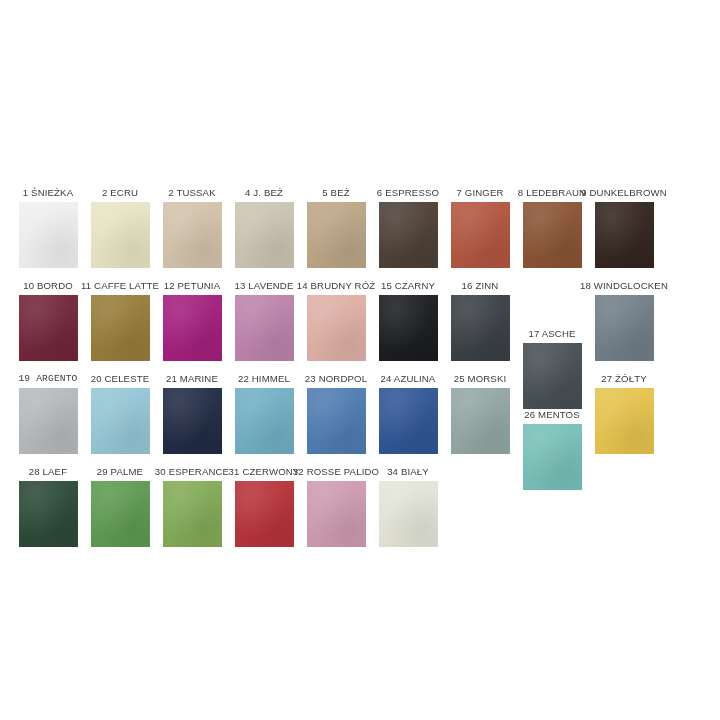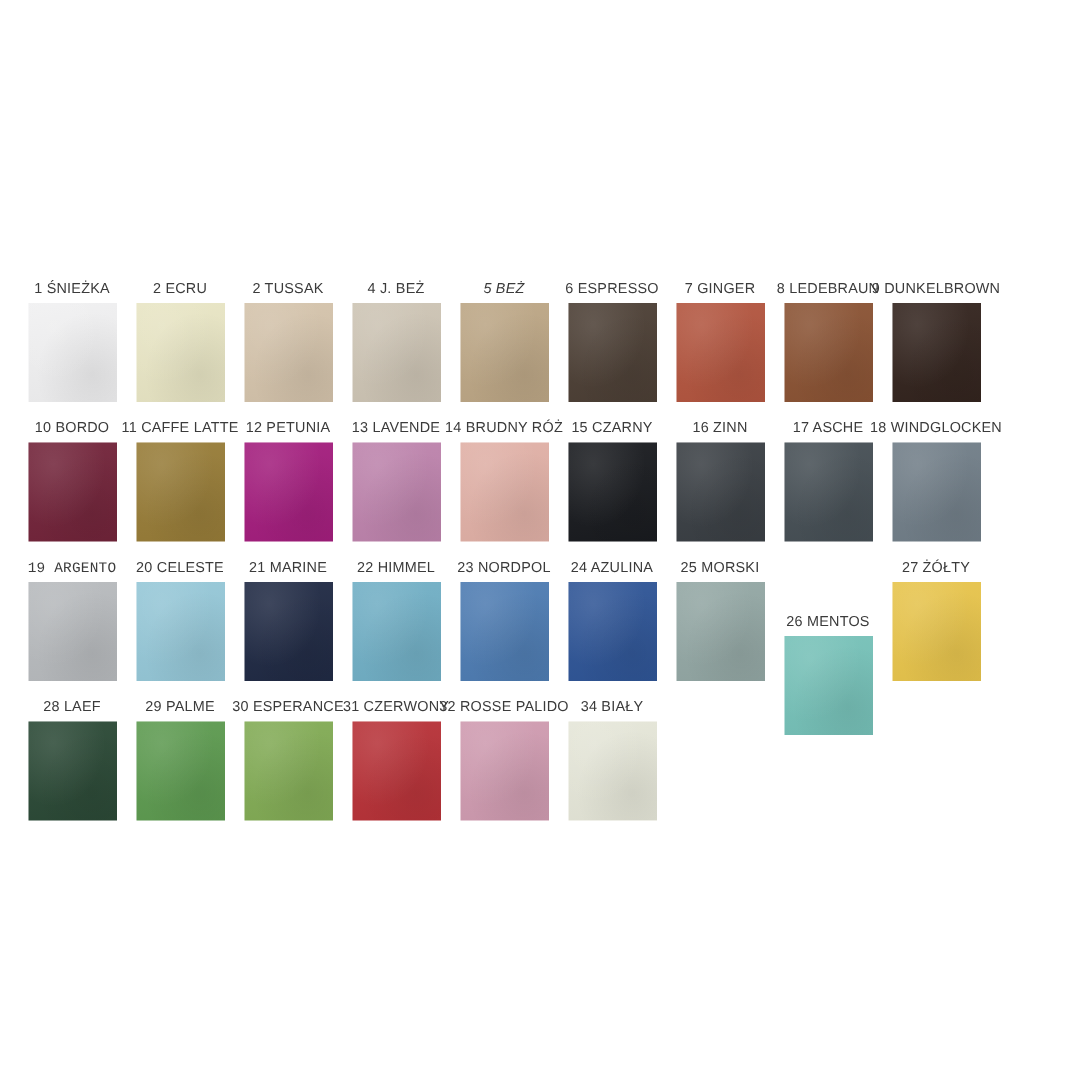--- a/index.html
+++ b/index.html
@@ -91,21 +91,21 @@
         </div>
         <div class="swatch-cell">
           <div class="swatch-label" style="color: rgb(59, 59, 59);">2 TUSSAK</div>
           <div class="swatch-chip" style="background-color: rgb(212, 195, 171);"></div>
         </div>
         <div class="swatch-cell">
           <div class="swatch-label" style="color: rgb(59, 59, 59);">4 J. BEŻ</div>
           <div class="swatch-chip" style="background-color: rgb(205, 196, 180);"></div>
         </div>
         <div class="swatch-cell">
-          <div class="swatch-label" style="color: rgb(59, 59, 59); font-style: italic;">5 BEŻ</div>
+          <div class="swatch-label" style="color: rgb(59, 59, 59);">5 BEŻ</div>
           <div class="swatch-chip" style="background-color: rgb(188, 166, 133);"></div>
         </div>
         <div class="swatch-cell">
           <div class="swatch-label" style="color: rgb(59, 59, 59);">6 ESPRESSO</div>
           <div class="swatch-chip" style="background-color: rgb(76, 63, 53);"></div>
         </div>
         <div class="swatch-cell">
           <div class="swatch-label" style="color: rgb(59, 59, 59);">7 GINGER</div>
           <div class="swatch-chip" style="background-color: rgb(178, 85, 63);"></div>
         </div>
@@ -141,21 +141,21 @@
         </div>
         <div class="swatch-cell">
           <div class="swatch-label" style="color: rgb(59, 59, 59);">15 CZARNY</div>
           <div class="swatch-chip" style="background-color: rgb(25, 27, 31);"></div>
         </div>
         <div class="swatch-cell">
           <div class="swatch-label" style="color: rgb(59, 59, 59);">16 ZINN</div>
           <div class="swatch-chip" style="background-color: rgb(58, 63, 68);"></div>
         </div>
         <div class="swatch-cell">
-          <div class="swatch-label" style="color: rgb(59, 59, 59);">17 ASCHE</div>
+          <div class="swatch-label" style="color: rgb(59, 59, 59); margin-top: 48px;">17 ASCHE</div>
           <div class="swatch-chip" style="background-color: rgb(70, 79, 85);"></div>
         </div>
         <div class="swatch-cell">
           <div class="swatch-label" style="color: rgb(59, 59, 59);">18 WINDGLOCKEN</div>
           <div class="swatch-chip" style="background-color: rgb(113, 126, 136);"></div>
         </div>
       </div>
       <div class="swatch-row">
         <div class="swatch-cell">
           <div class="swatch-label" style="color: rgb(59, 59, 59); font-family: Liberation Mono, monospace;">19 ARGENTO</div>

